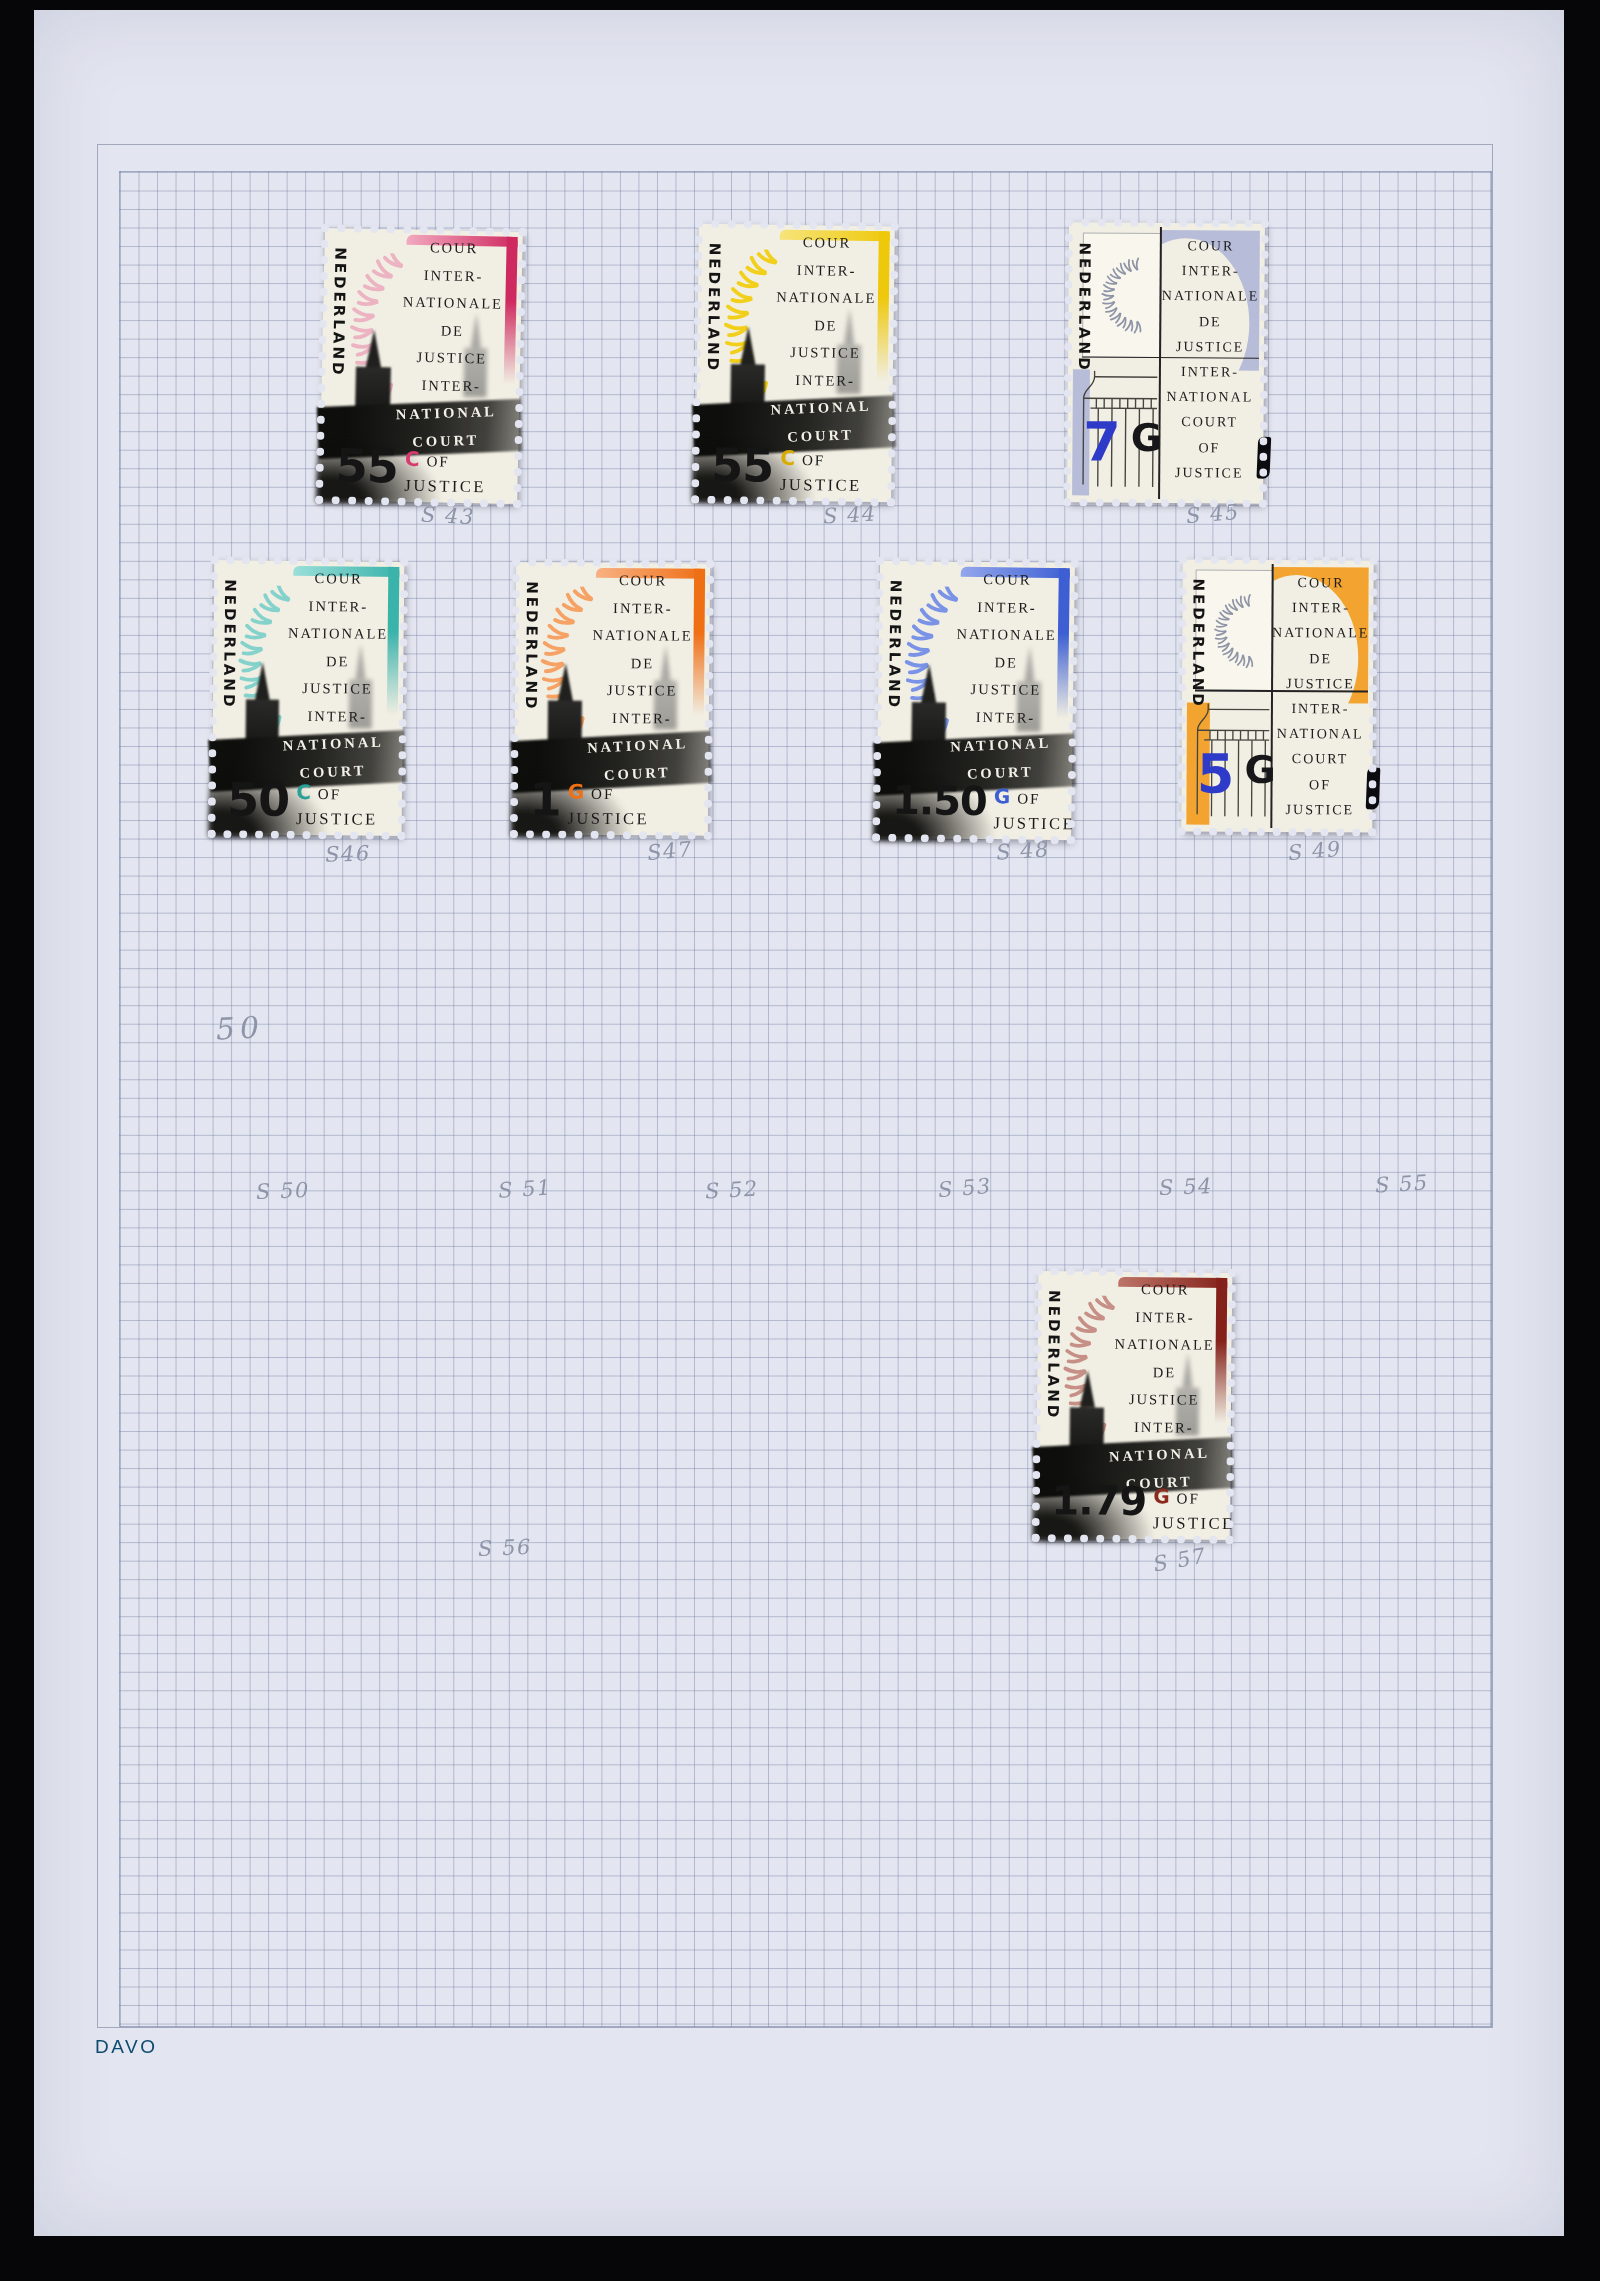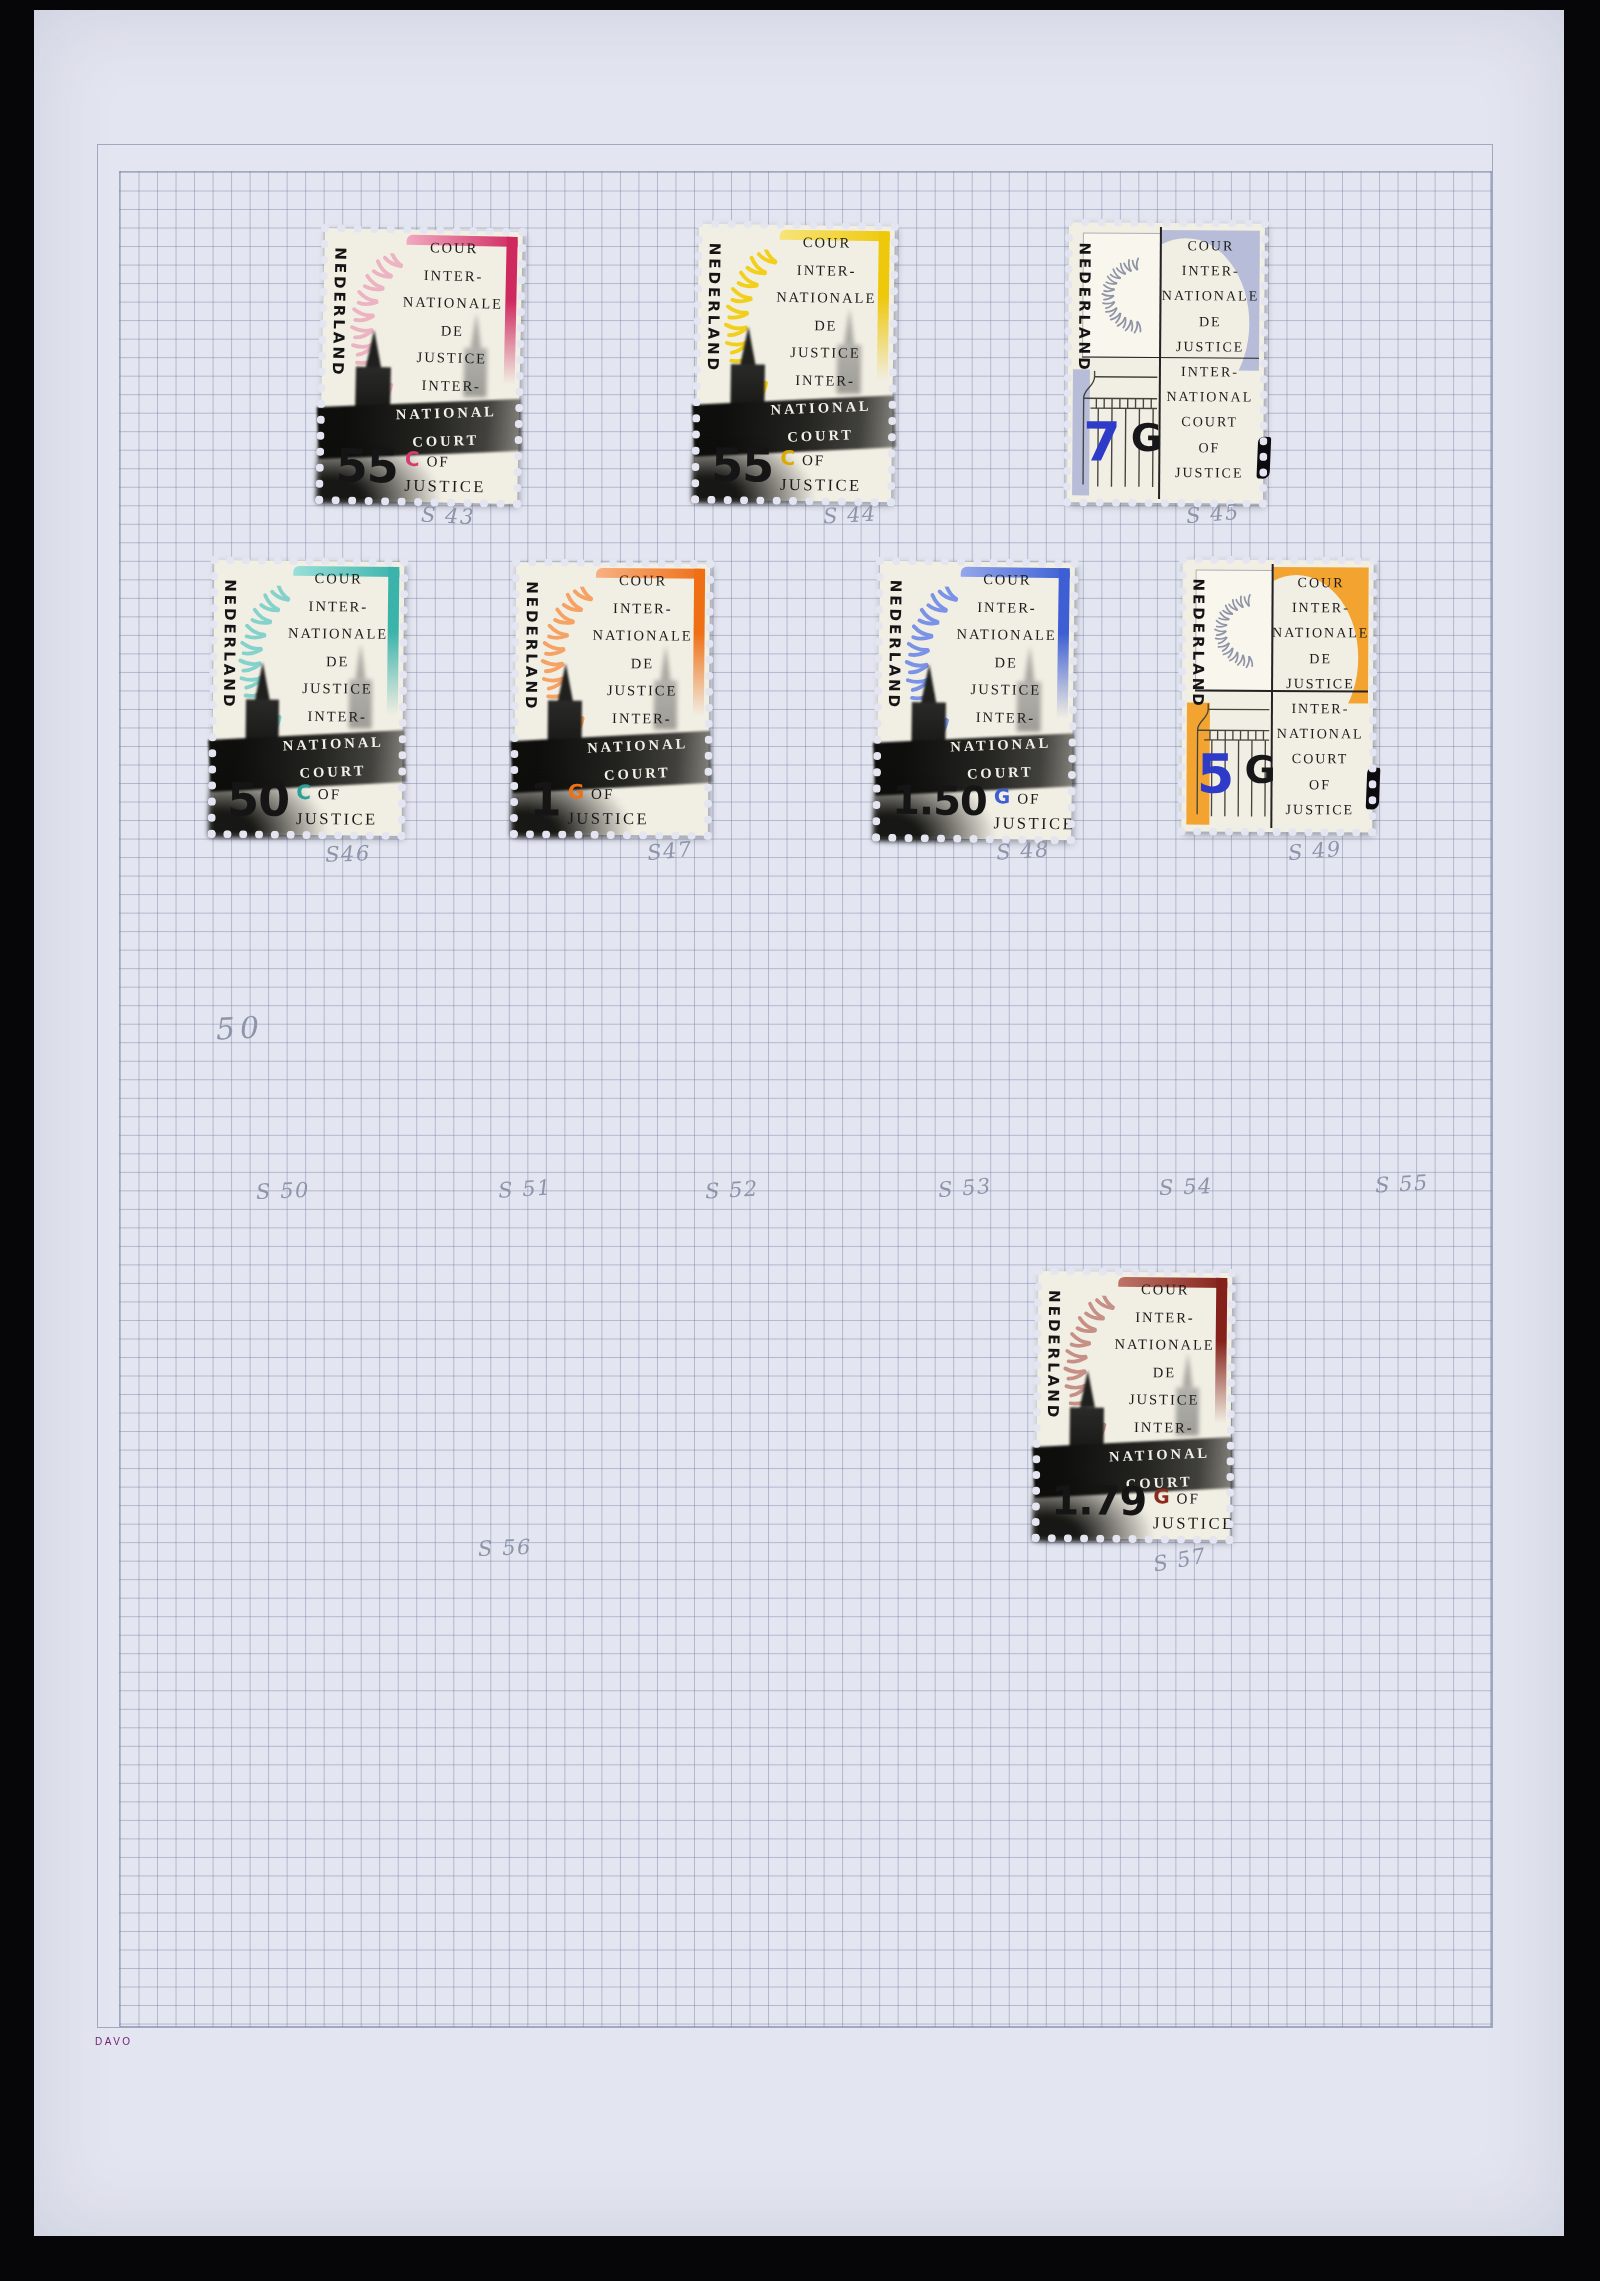--- a/index.html
+++ b/index.html
@@ -7,21 +7,21 @@
          font-family:"Liberation Sans",sans-serif;}
   .page{position:absolute;left:34px;top:10px;width:1530px;height:2226px;background:#e3e5f0;
         box-shadow:inset 0 0 80px rgba(90,95,130,.16);}
   .frame{position:absolute;left:63px;top:134px;width:1394px;height:1882px;
          border:1px solid rgba(108,118,150,.55);}
   .grid{position:absolute;left:85px;top:161px;width:1371px;height:1854px;
         border:1px solid rgba(108,120,158,.55);
         background-image:linear-gradient(to right, rgba(116,128,164,.45) 1px, transparent 1px),
                          linear-gradient(to bottom, rgba(116,128,164,.45) 1px, transparent 1px);
         background-size:18.52px 18.53px;}
-  .brand{position:absolute;left:61px;top:2026px;font-size:10px;letter-spacing:2.5px;color:#701a75;text-align:center;}
+  .brand{position:absolute;left:61px;top:2026px;font-size:19px;letter-spacing:2.5px;color:#0c4a6e;text-align:center;}
 
   
   .hand{position:absolute;transform:translate(-50%,-50%) rotate(var(--rot,0deg));
         font:italic 21px "DejaVu Serif",serif;color:#8e95a8;letter-spacing:1.5px;white-space:nowrap;}
 
   
   .stamp{position:absolute;background:#f1eee3;box-shadow:2px 3px 7px rgba(25,28,48,.38);
          transform-origin:center;}
   .perf{position:absolute;inset:-4px;border:8px dotted #e3e5f0;pointer-events:none;border-radius:3px;}
   .country{position:absolute;left:7px;top:7%;writing-mode:vertical-rl;

